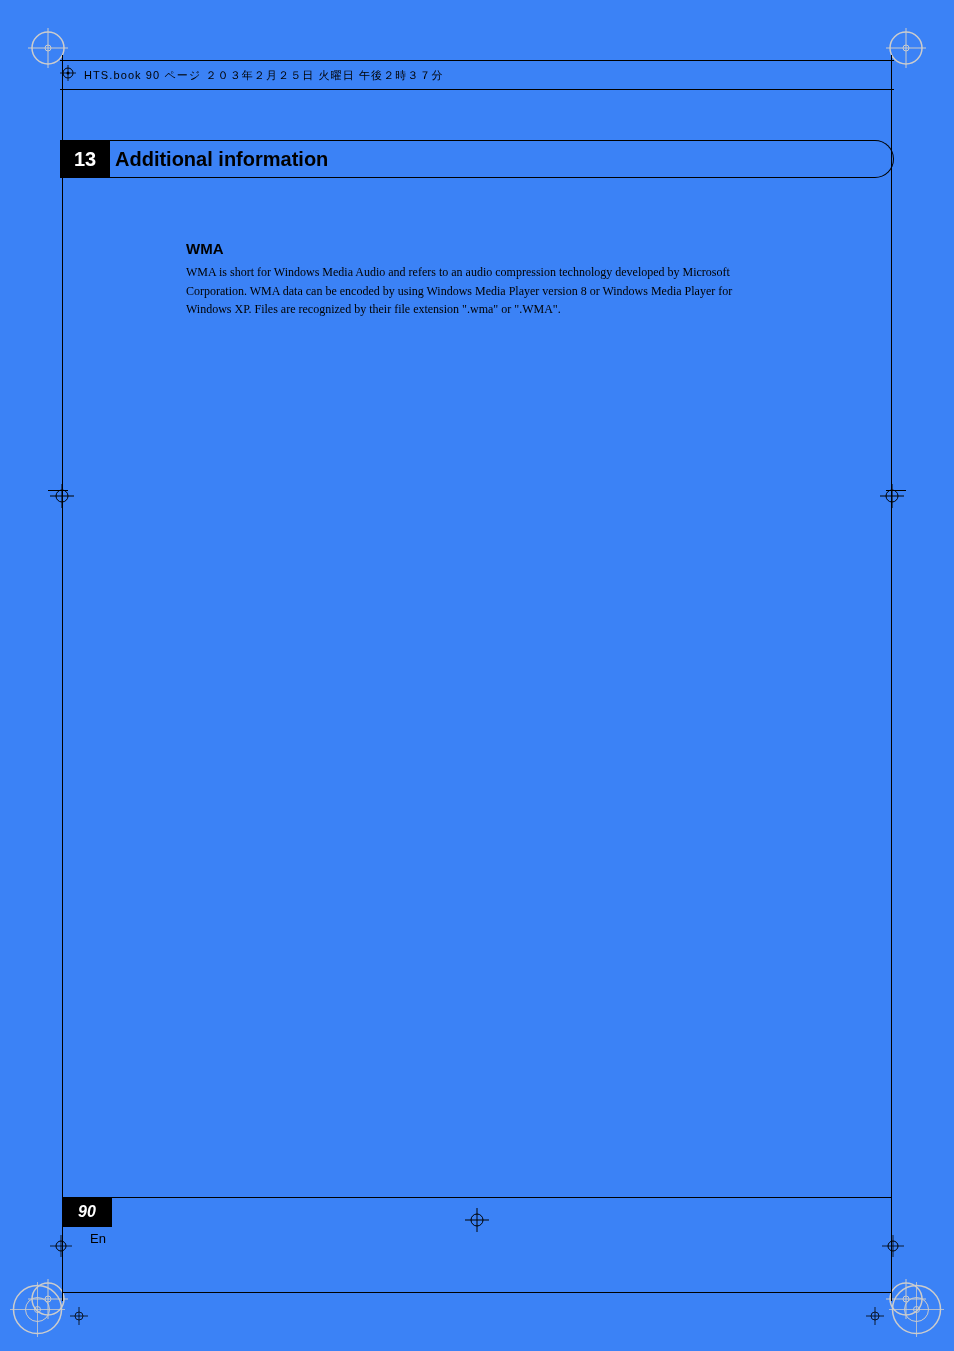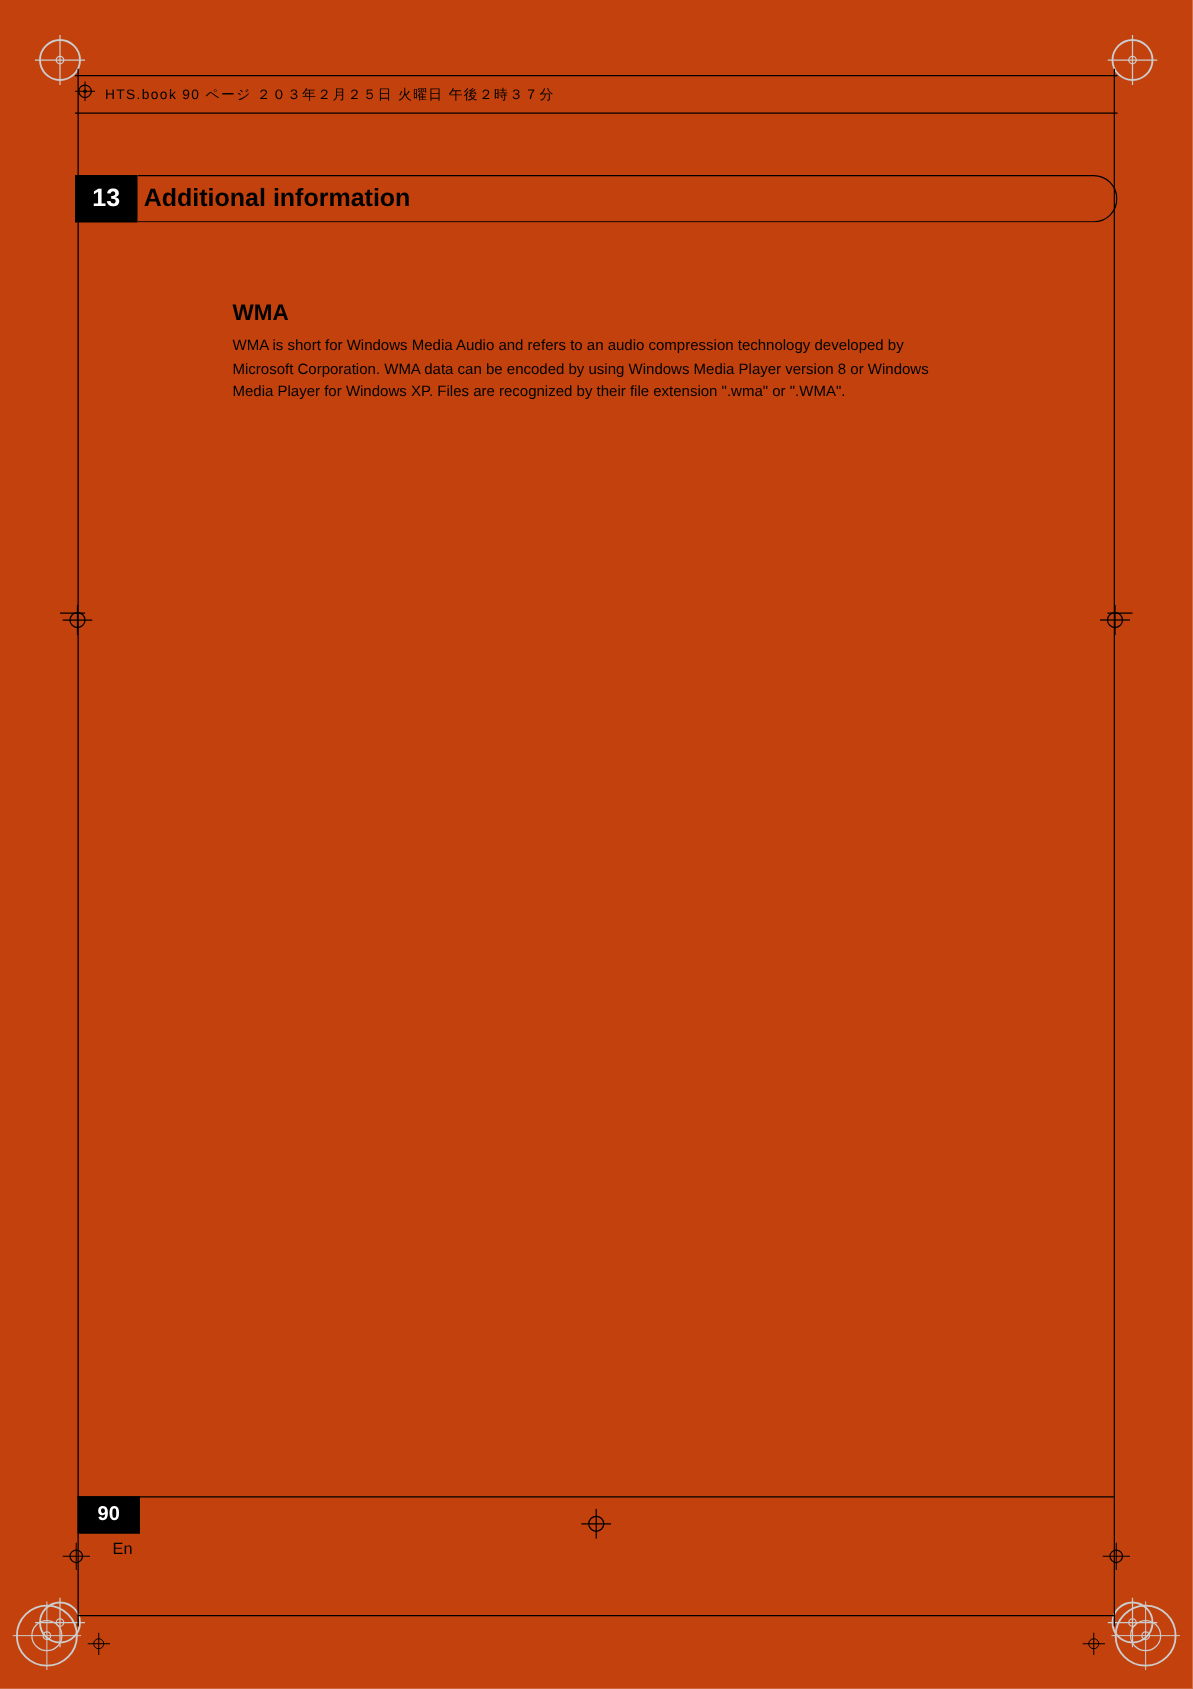--- a/index.html
+++ b/index.html
@@ -13,21 +13,21 @@
       width: 954px;
       min-height: 1351px;
       font-family: Arial, sans-serif;
       position: relative;
       overflow: hidden;
     }
 
     .page {
       width: 954px;
       height: 1351px;
-      background: #c2410c;
+      background: #3b82f6;
       position: relative;
     }
 
     
     .header-bar {
       position: absolute;
       top: 60px;
       left: 60px;
       right: 60px;
       display: flex;
@@ -86,48 +86,49 @@
 
     
     .content-area {
       position: absolute;
       top: 240px;
       left: 186px;
       right: 186px;
     }
 
     .section-heading {
-      font-size: 18px;
+      font-size: 15px;
       font-weight: bold;
       font-family: Arial, sans-serif;
       margin-bottom: 6px;
     }
 
     .section-text {
       font-size: 12px;
-      font-family: Liberation Sans, sans-serif;
+      font-family: Liberation Serif, serif;
       line-height: 1.55;
       color: #000000;
     }
 
     .section-text p {
       margin-bottom: 8px;
     }
 
     .page-number-box {
       background: #000000;
       color: #ffffff;
       font-size: 16px;
       font-weight: bold;
       width: 50px;
       height: 30px;
       display: flex;
       align-items: center;
       justify-content: center;
       margin-top: -1px;
+      font-style: italic;
     }
 
     .page-lang {
       font-size: 13px;
       font-family: Arial, sans-serif;
       margin-left: 22px;
       margin-top: 4px;
     }
 
     

